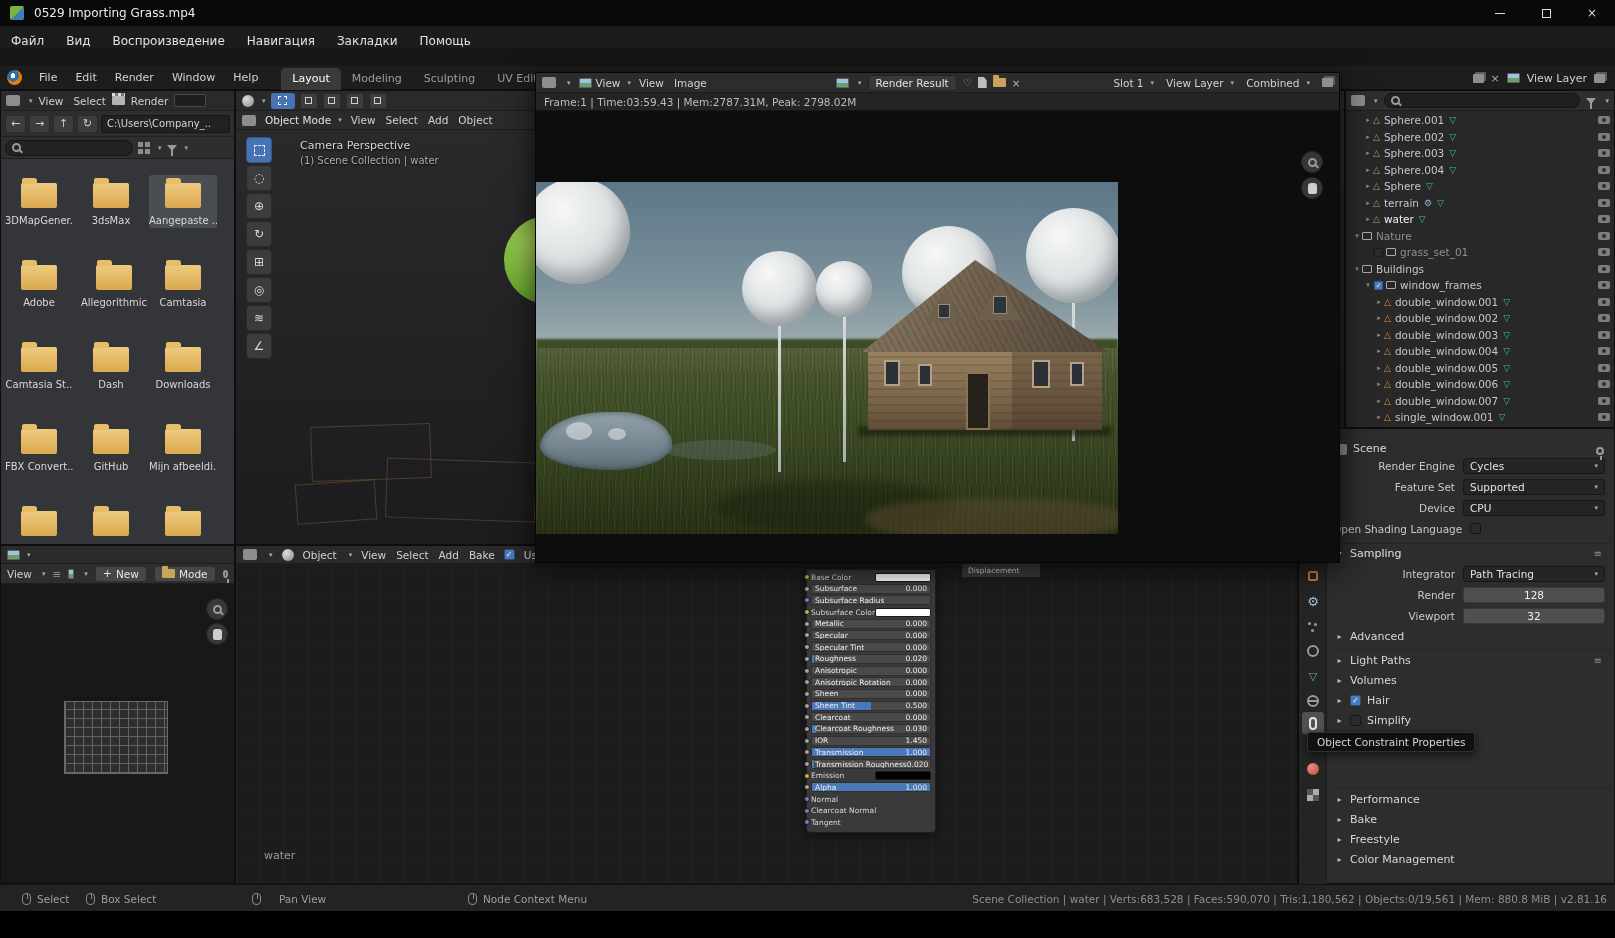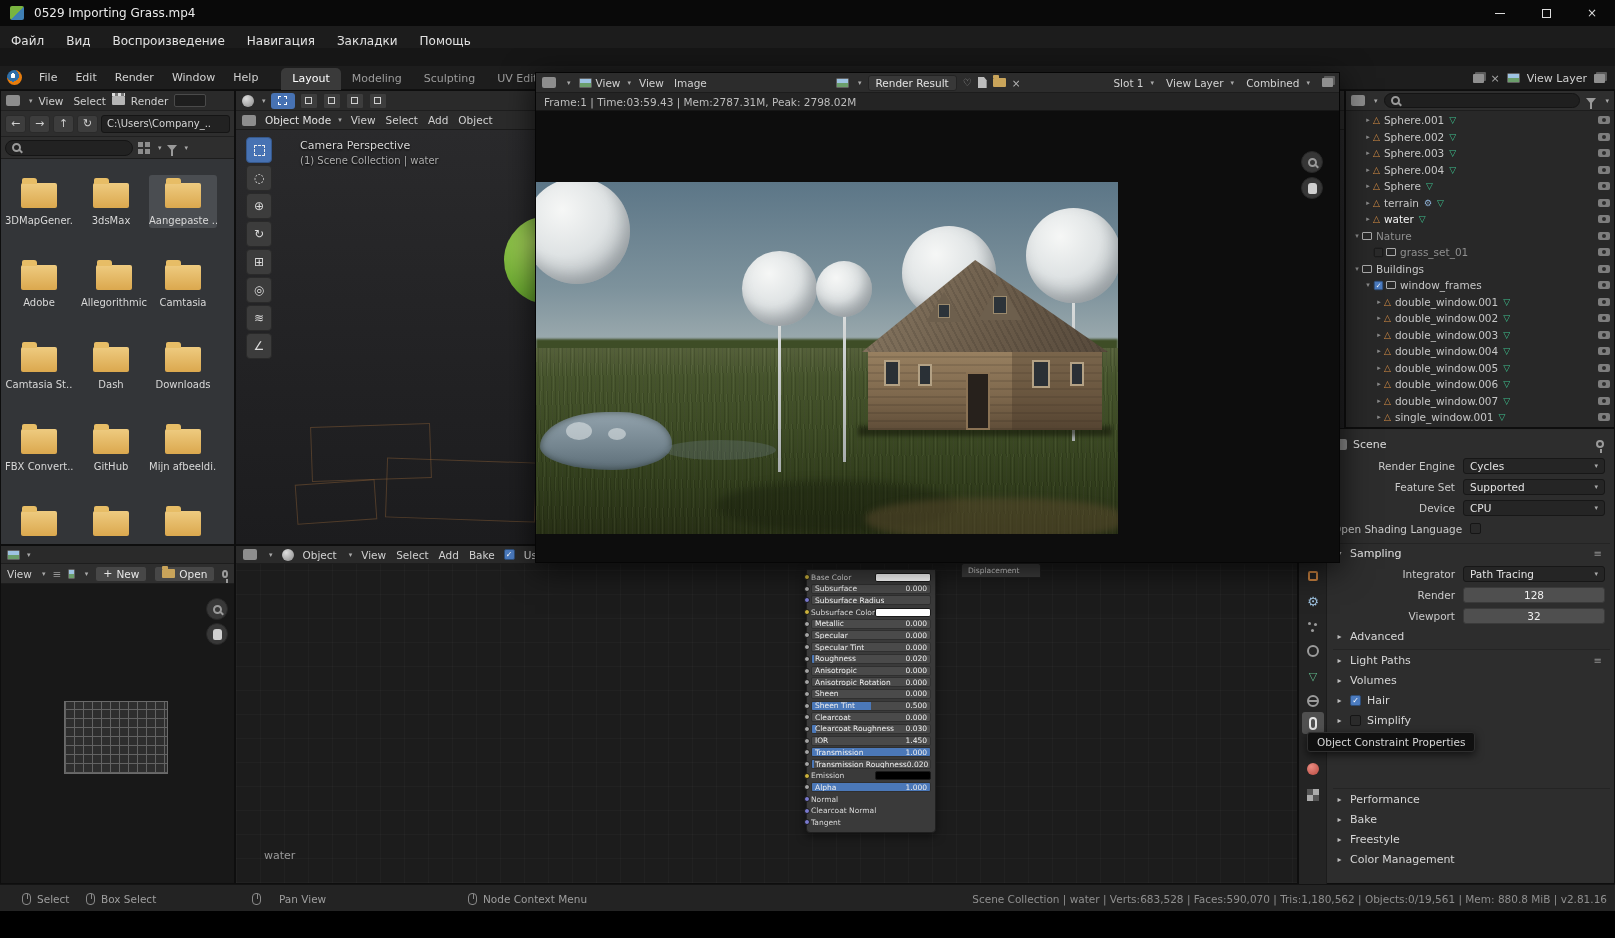--- a/index.html
+++ b/index.html
@@ -179,21 +179,21 @@
   .pi-particles i { position:relative; width:12px; height:12px; }
   .pi-particles i:before { content:''; position:absolute; left:1px; top:2px; width:3px; height:3px; border-radius:50%; background:#9b9b9b; box-shadow:6px 1px 0 #9b9b9b, 3px 7px 0 #9b9b9b; }
   .pi-physics i { width:12px; height:12px; border:2px solid #9b9b9b; border-radius:50%; }
   .pi-data { font-size:11px; color:#5fb88a; }
   .pi-world i { width:12px; height:12px; border:2px solid #9b9b9b; border-radius:50%;
     background:linear-gradient(transparent 42%, #9b9b9b 42% 58%, transparent 58%); }
   .pi-constraints i { width:8px; height:13px; border:2px solid #e4e4e4; border-radius:4px; }
   .pi-material i { width:12px; height:12px; border-radius:50%; background:radial-gradient(circle at 35% 30%,#ea8b81,#b94a40); }
   .pi-texture i { width:12px; height:12px; background:conic-gradient(#ababab 0 25%,#555 0 50%,#ababab 0 75%,#555 0); }
   #prop-body { position:absolute; left:34px; top:4px; right:4px; }
-  .p-crumb { height:22px; display:flex; align-items:center; gap:6px; font-size:11px; color:#dedede; }
+  .p-crumb { height:22px; display:flex; align-items:flex-end; gap:6px; font-size:11px; color:#dedede; }
   .p-crumb .pinico { margin-left:auto; margin-right:6px; }
   .p-row { height:21px; display:flex; align-items:center; }
   .p-label { flex:0 0 122px; text-align:right; font-size:10.5px; color:#c9c9c9; margin-right:8px; white-space:nowrap; }
   .p-drop { flex:0 0 142px; height:16px; background:#252525; border:1px solid #171717; border-radius:3px; display:flex; align-items:center; padding:0 6px; font-size:10.5px; color:#e2e2e2; }
   .p-drop .chev { margin-left:auto; }
   .p-num { flex:0 0 142px; height:16px; background:#4f4f4f; border:1px solid #3a3a3a; border-radius:3px; display:flex; align-items:center; justify-content:center; font-size:10.5px; color:#f0f0f0; }
   .p-sect { height:20px; display:flex; align-items:center; gap:6px; padding-left:2px; border-top:1px solid #242424; margin-top:4px; }
   .p-sect .title { font-size:11px; color:#e2e2e2; }
   .p-panel { height:20px; display:flex; align-items:center; gap:6px; padding-left:2px; }
   .p-panel .title { font-size:11px; color:#d6d6d6; }
@@ -718,21 +718,21 @@
         <span class="chev">▾</span>
       <span style="color:#9a9a9a;">≡</span>
       <span class="imgico"></span>
         <span class="chev">▾</span>
       <span class="ie-btn">
           <span style="font-size:11px;">+</span>
           <span>New</span>
         </span>
       <span class="ie-btn">
           <span class="fold-s"></span>
-          <span>Open</span>
+          <span>Mode</span>
         </span>
       <span class="pinico"></span>
     </div>
     <div id="uv-grid"></div>
     <div class="nav-gizmo" style="left:205px;top:52px;right:auto;">
         <span class="mag"></span>
       </div>
     <div class="nav-gizmo" style="left:205px;top:77px;right:auto;">
         <span class="handico"></span>
       </div>

